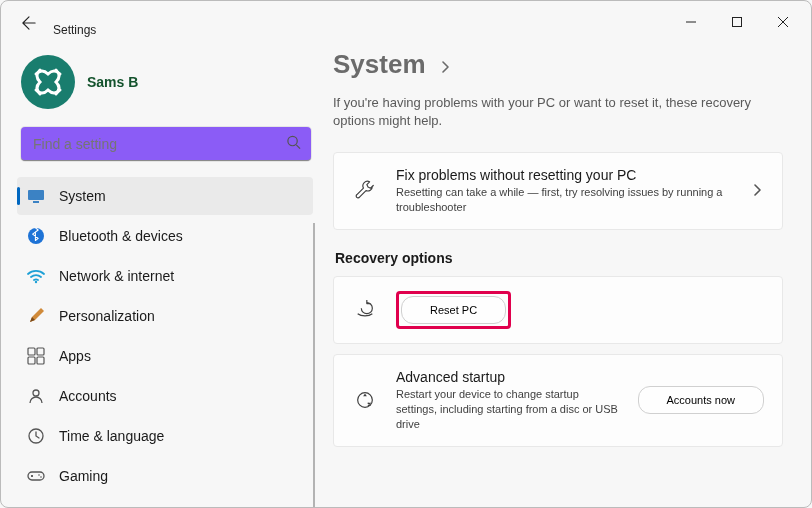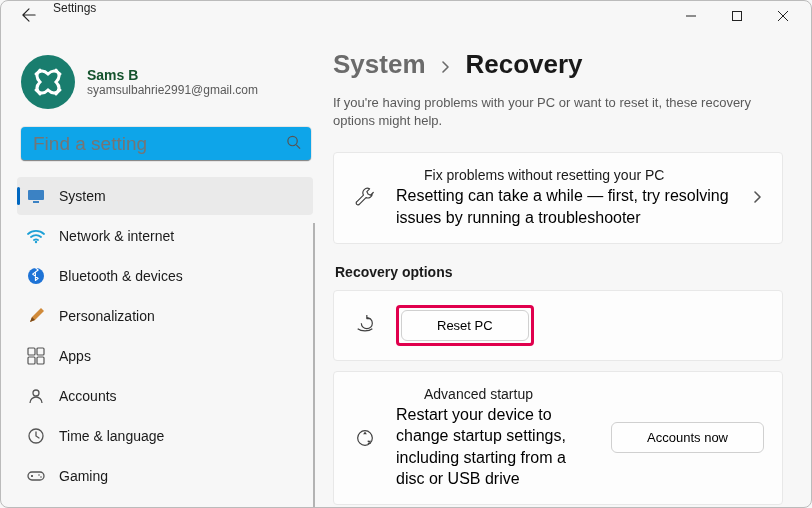--- a/index.html
+++ b/index.html
@@ -10,21 +10,21 @@
     width: 812px;
     height: 508px;
     overflow: hidden;
     border: 1px solid #bbb;
     border-radius: 8px;
     position: relative;
   }
   .titlebar {
     height: 36px;
     display: flex;
-    align-items: flex-start;
+    align-items: flex-end;
     padding: 0 6px 0 14px;
     font-size: 12px;
     color: #222;
   }
   .back-btn {
     width: 28px; height: 28px;
     display: flex; align-items: center; justify-content: center;
     cursor: pointer;
     border-radius: 4px;
   }
@@ -64,23 +64,23 @@
   .search {
     position: relative;
     margin: 0 4px 16px 4px;
   }
   .search input {
     width: 100%;
     height: 34px;
     border: none;
     border-bottom: 1px solid #8a8a8a;
     border-radius: 4px;
-    background: #0ea5e9;
+    background: #8b5cf6;
     padding: 0 34px 0 12px;
-    font-size: 19px;
+    font-size: 14px;
     outline: none;
     box-shadow: 0 0 0 1px #e5e5e5;
   }
   .search .search-icon {
     position: absolute;
     right: 10px; top: 50%; transform: translateY(-50%);
     color: #555;
   }
   .nav {
     flex: 1;
@@ -149,38 +149,38 @@
     gap: 18px;
     margin-bottom: 10px;
   }
   .card-icon {
     width: 26px; height: 26px;
     display: flex; align-items: center; justify-content: center;
     color: #404040;
     flex-shrink: 0;
   }
   .card-body { flex: 1; min-width: 0; }
-  .card-title { font-size: 14px; color: #1a1a1a; margin-bottom: 2px; margin-left: 28px; }
-  .card-desc { font-size: 16px; color: #000000; line-height: 1.35; }
+  .card-title { font-size: 14px; color: #1a1a1a; margin-bottom: 2px; }
+  .card-desc { font-size: 11px; color: #404040; line-height: 1.35; }
   .card-action {
     flex-shrink: 0;
   }
   .chevron { color: #555; }
   .section-heading {
     font-size: 14px;
     font-weight: 600;
     color: #1a1a1a;
     margin: 20px 0 10px 2px;
   }
   .btn {
     background: #fefefe;
     border: 1px solid #d0d0d0;
-    border-radius: 6px;
-    padding: 7px 35px;
-    font-size: 13px;
+    border-radius: 12px;
+    padding: 7px 28px;
+    font-size: 11px;
     cursor: pointer;
     white-space: nowrap;
   }
   .highlight-box {
     border: 3px solid #e0004d;
     border-radius: 4px;
     padding: 2px;
     display: inline-block;
   }
 </style>
@@ -222,21 +222,20 @@
           <g fill="none" stroke="#fff" stroke-width="3" stroke-linecap="round">
             <path d="M10 6 Q4 12 10 18 Q4 24 10 30"></path>
             <path d="M26 6 Q32 12 26 18 Q32 24 26 30"></path>
             <path d="M6 10 Q12 4 18 10 Q24 4 30 10"></path>
             <path d="M6 26 Q12 32 18 26 Q24 32 30 26"></path>
           </g>
         </svg>
       </div>
       <div>
         <div class="profile-name">Sams B</div>
-        <div class="profile-email">syamsulbahrie2991@gmail.com</div>
       </div>
     </div>
     <div class="search">
       <input type="text" placeholder="Find a setting" style="">
       <span class="search-icon">
         <svg width="15" height="15" viewBox="0 0 16 16">
             <circle cx="7" cy="7" r="5" stroke="#555" stroke-width="1.3" fill="none"></circle>
             <path d="M11 11l4 4" stroke="#555" stroke-width="1.3"></path>
           </svg>
       </span>
@@ -248,34 +247,34 @@
               <svg width="18" height="18" viewBox="0 0 18 18">
                 <rect x="1" y="3" width="16" height="10" rx="1" fill="#3b82c4"></rect>
                 <rect x="6" y="14" width="6" height="2" fill="#3b82c4"></rect>
               </svg>
             </span>
             <span>System</span>
           </li>
           <li class="nav-item">
             <span class="nav-icon">
               <svg width="18" height="18" viewBox="0 0 18 18">
+                <circle cx="9" cy="9" r="8" fill="#1e73d6"></circle>
+                <path d="M9 3v12l4-3-8-6 8-6-4-3" transform="translate(0 3) scale(0.7) translate(3 0)" stroke="#fff" stroke-width="1.5" fill="none" stroke-linejoin="round"></path>
+              </svg>
+            </span>
+            <span>Bluetooth &amp; devices</span>
+          </li>
+          <li class="nav-item">
+            <span class="nav-icon">
+              <svg width="18" height="18" viewBox="0 0 18 18">
                 <path d="M1 7a12 12 0 0 1 16 0M4 10a8 8 0 0 1 10 0M7 13a4 4 0 0 1 4 0" stroke="#1ea0d6" stroke-width="1.8" fill="none" stroke-linecap="round"></path>
                 <circle cx="9" cy="15" r="1.2" fill="#1ea0d6"></circle>
               </svg>
             </span>
             <span>Network &amp; internet</span>
-          </li>
-          <li class="nav-item">
-            <span class="nav-icon">
-              <svg width="18" height="18" viewBox="0 0 18 18">
-                <circle cx="9" cy="9" r="8" fill="#1e73d6"></circle>
-                <path d="M9 3v12l4-3-8-6 8-6-4-3" transform="translate(0 3) scale(0.7) translate(3 0)" stroke="#fff" stroke-width="1.5" fill="none" stroke-linejoin="round"></path>
-              </svg>
-            </span>
-            <span>Bluetooth &amp; devices</span>
           </li>
           <li class="nav-item">
             <span class="nav-icon">
               <svg width="18" height="18" viewBox="0 0 18 18">
                 <path d="M3 15l2-5 9-9 3 3-9 9z" fill="#d08a3a"></path>
                 <path d="M3 15l2-5 3 3z" fill="#7a4a1a"></path>
               </svg>
             </span>
             <span>Personalization</span>
           </li>
@@ -325,21 +324,20 @@
   </aside>
 
   <main class="content">
     <div class="breadcrumb">
       <span class="bc-parent">System</span>
       <span class="bc-sep">
         <svg width="12" height="12" viewBox="0 0 12 12">
             <path d="M3 1l5 5-5 5" stroke="#6b6b6b" stroke-width="1.6" fill="none" stroke-linecap="round" stroke-linejoin="round"></path>
           </svg>
       </span>
-      <span class="bc-current">Recovery</span>
     </div>
     <div class="intro">If you're having problems with your PC or want to reset it, these recovery options might help.</div>
 
     <div class="card">
       <div class="card-icon">
         <svg width="22" height="22" viewBox="0 0 24 24">
             <path d="M20 7a5 5 0 0 1-6.9 4.6L6 18.7a2 2 0 1 1-2.8-2.8l7.1-7.1A5 5 0 0 1 17 2l-3 3 1.3 2.7L18 9l3-3z" stroke="#404040" stroke-width="1.3" fill="none" stroke-linejoin="round"></path>
           </svg>
       </div>
       <div class="card-body">

